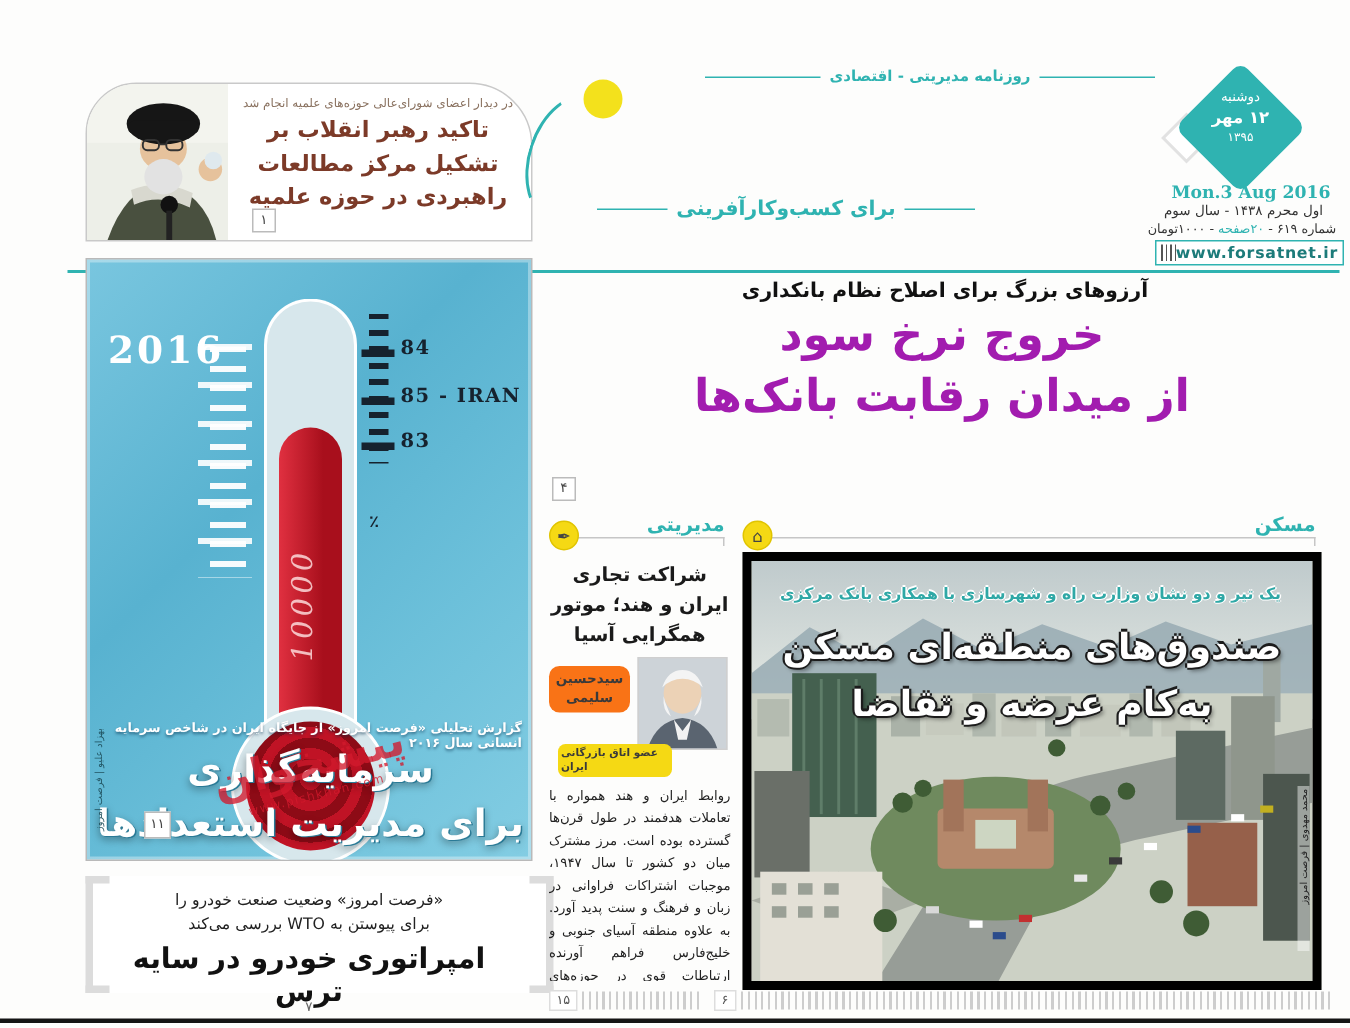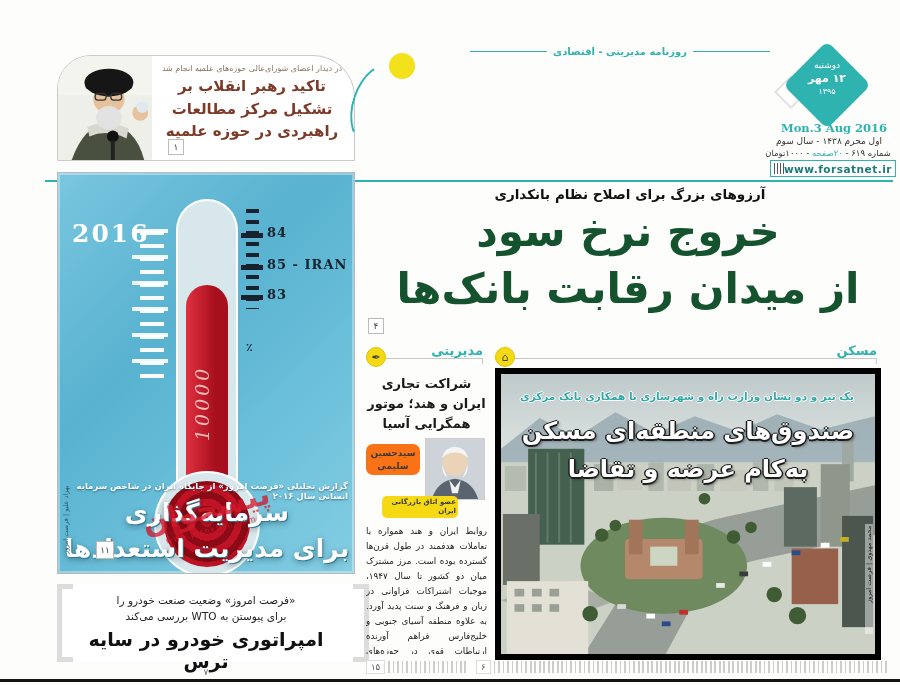--- a/index.html
+++ b/index.html
@@ -90,21 +90,21 @@
 
   .header-rule { position:absolute; left:45px; width:848px; top:180px; height:2px; background:#2fb3b1; }
 
   
   .lead-kicker {
     position:absolute; left:380px; top:186px; width:500px; text-align:center;
     font-size:13.5px; font-weight:bold; color:#111;
   }
   .lead-headline {
     position:absolute; left:368px; top:204px; width:520px; text-align:center;
-    font-size:42px; font-weight:bold; color:#14532d; line-height:1.35;
+    font-size:30px; font-weight:bold; color:#a21caf; line-height:1.35;
   }
   .lead-page { position:absolute; left:368px; top:318px; }
 
   
   .infographic {
     position:absolute; left:57px; top:172px; width:298px; height:402px;
     border:1px solid #b9b9b9; overflow:hidden;
     background:linear-gradient(135deg,#79c6df 0%,#58b2d0 38%,#6cc0da 68%,#83cde3 100%);
     box-shadow:inset 0 0 0 2px rgba(255,255,255,0.35);
   }
@@ -219,22 +219,22 @@
   }
   .ed-card { position:absolute; left:366px; top:438px; width:121px; height:80px; }
   .ed-photo { position:absolute; right:2px; top:0; width:60px; height:62px;
     border:1px solid #cfcfcf; background:#cfd4d8; }
   .ed-nametag {
     position:absolute; left:0; top:6px; width:54px; background:#f97316;
     border-radius:7px; padding:3px 2px; text-align:center;
     font-size:9px; font-weight:bold; color:#3a3a3a; line-height:1.4;
   }
   .ed-roletag {
-    position:absolute; left:16px; top:58px; width:76px; background:#f5d914;
-    border-radius:5px; padding:2px 2px; text-align:right;
+    position:absolute; left:6px; top:58px; width:76px; background:#f5d914;
+    border-radius:5px; padding:2px 2px; text-align:left;
     font-size:7px; font-weight:bold; color:#3a3a3a; line-height:1.3;
   }
   .ed-body {
     position:absolute; left:366px; top:524px; width:121px; height:130px; overflow:hidden;
     font-size:8.8px; color:#222; text-align:justify; line-height:1.7;
   }
   .strip { position:absolute; display:flex; align-items:center; gap:3px; }
   .strip .num {
     border:1px solid #ddd; background:#fff; font-size:8.5px; color:#555;
     padding:1px 4px; line-height:1.2;
@@ -298,20 +298,25 @@
     <div class="pagebox leader-page fa">۱</div>
   </div>
 
   <div class="mast-tagline">
     <span class="dash"></span>
     <span class="fa">روزنامه مدیریتی - اقتصادی</span>
     <span class="dash"></span>
   </div>
   <div class="logo-swash"></div>
   <div class="logo-dot"></div>
+  <div class="mast-slogan">
+    <span class="dash"></span>
+    <span class="fa">برای کسب‌وکارآفرینی</span>
+    <span class="dash"></span>
+  </div>
 
   <div class="diamond-notch"></div>
   <div class="diamond"></div>
   <div class="diamond-text">
     <div class="d-weekday fa">دوشنبه</div>
     <div class="d-day fa">۱۲ مهر</div>
     <div class="d-year fa">۱۳۹۵</div>
   </div>
   <div class="date-en">Mon.3 Aug 2016</div>
   <div class="date-hijri fa">اول محرم ۱۴۳۸ - سال سوم</div>

